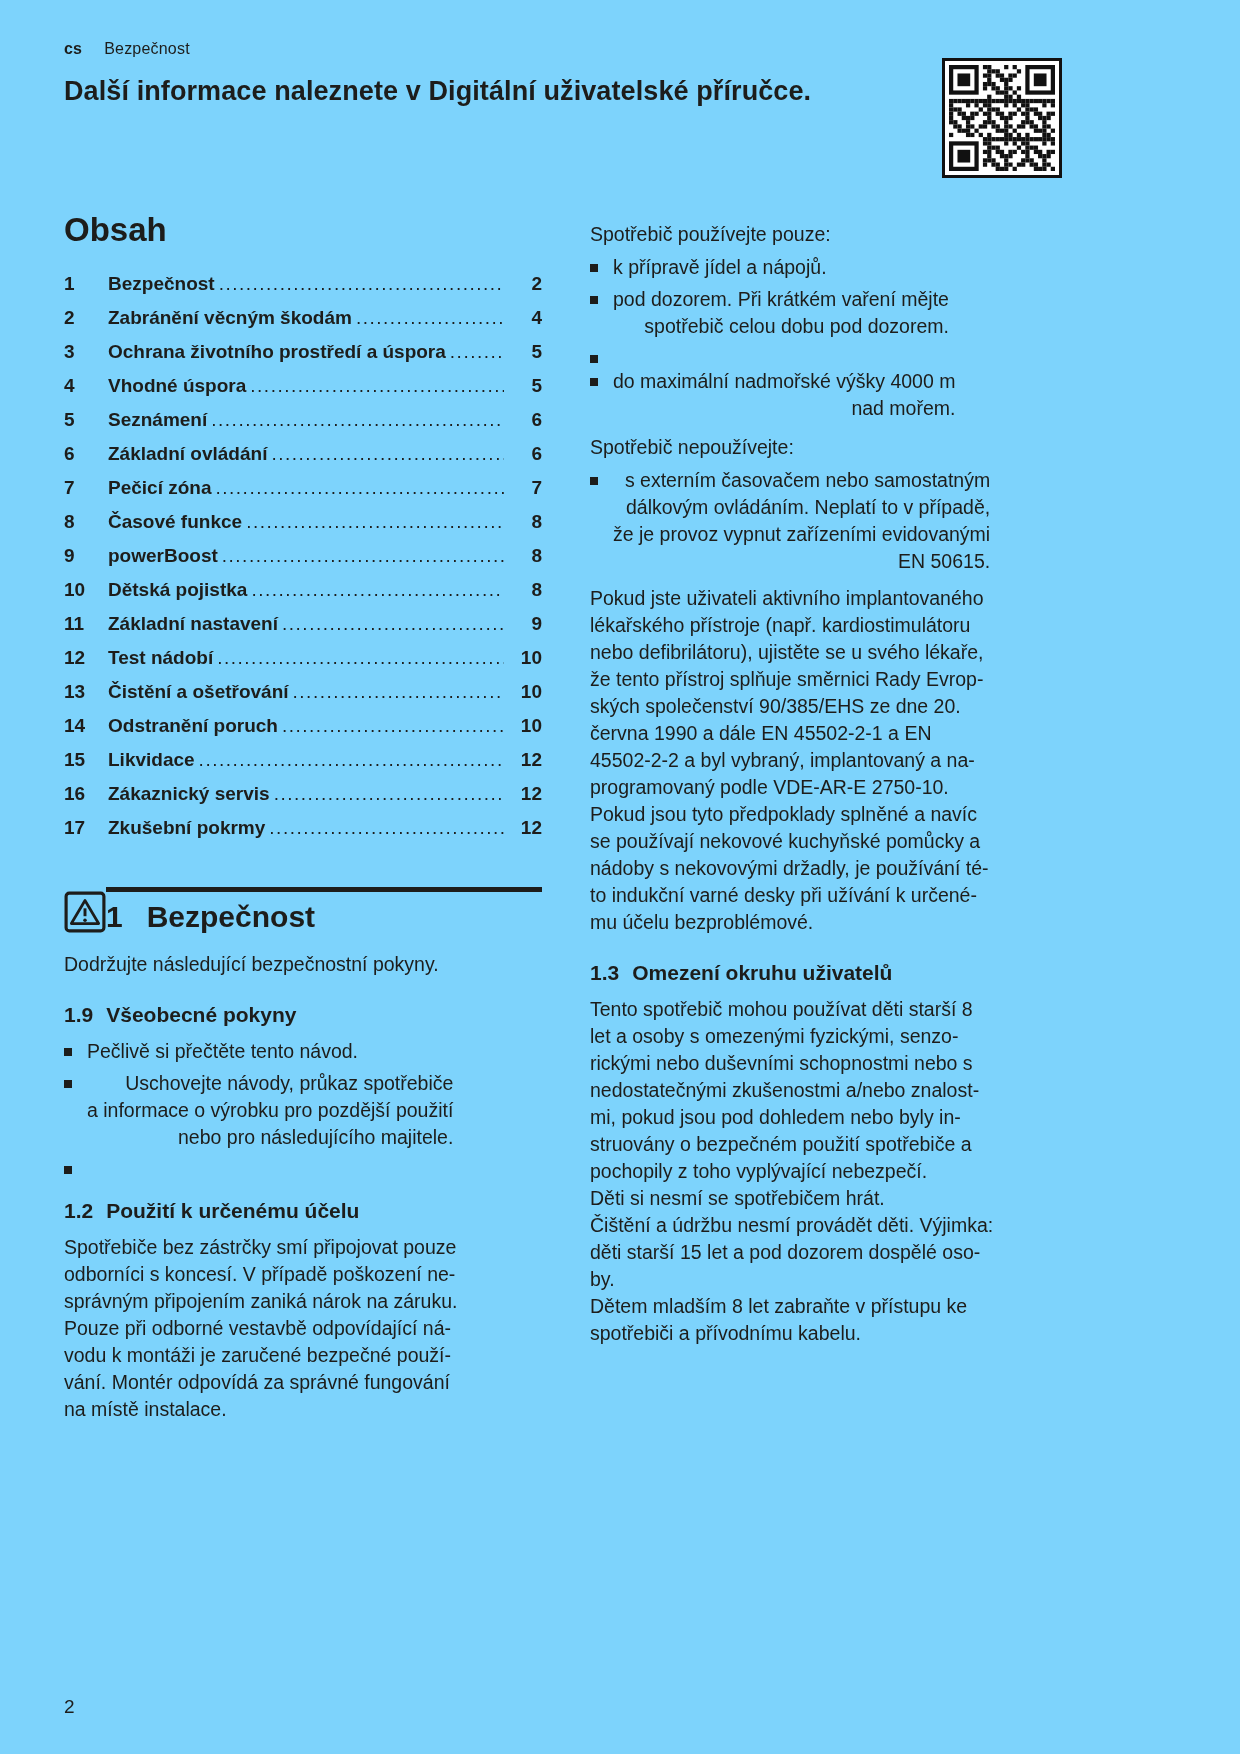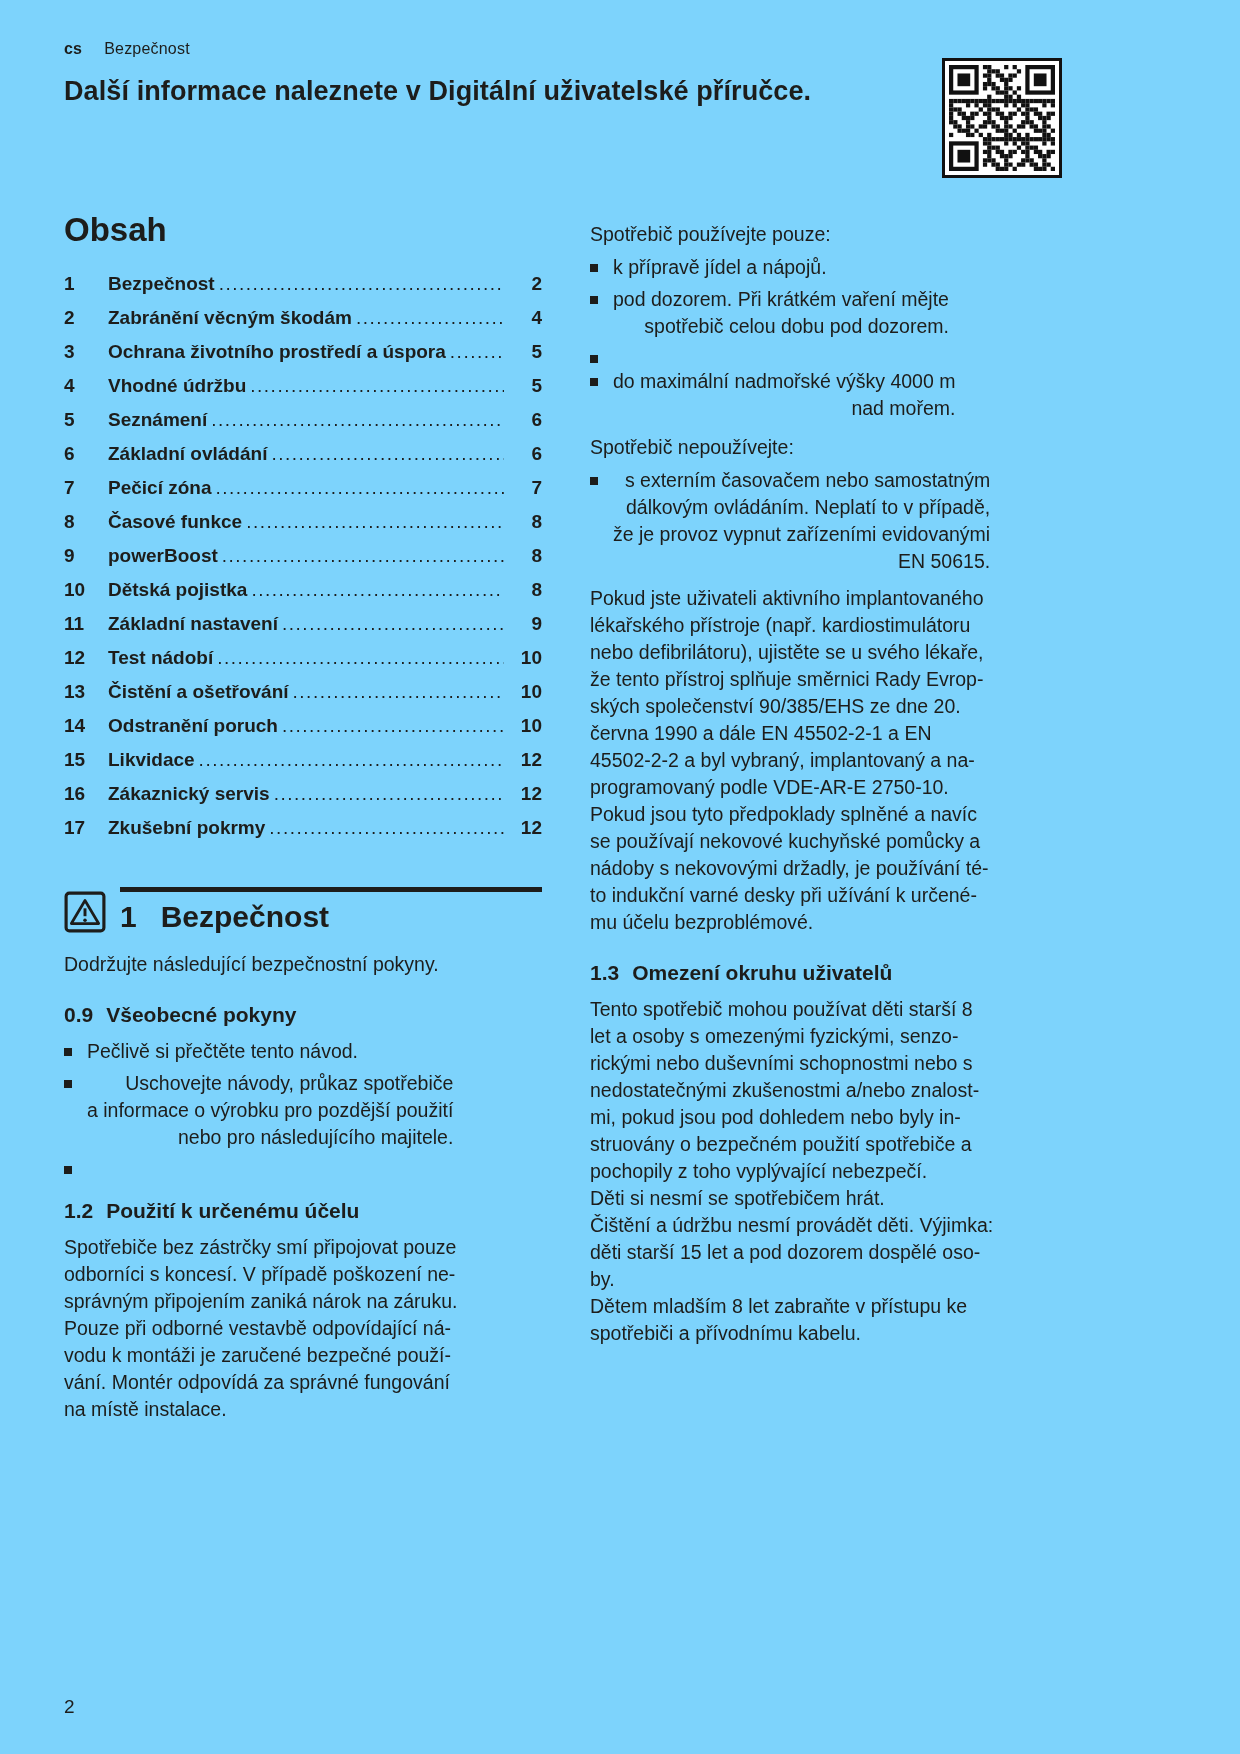--- a/index.html
+++ b/index.html
@@ -59,21 +59,21 @@
   .toc-dots  { flex: 1; overflow: hidden; white-space: nowrap; margin: 0 4px; }
   .toc-dots::after {
     content: "........................................................................................";
     letter-spacing: 1.5px;
     font-size: 19px;
     color: #1d1d1b;
   }
   .toc-page  { width: 34px; flex: none; text-align: right; font-weight: bold; }
 
   
-  .sec-head { display: flex; align-items: flex-start; gap: 14px; margin-top: 42px; }
+  .sec-head { display: flex; align-items: flex-start; margin-top: 42px; }
   .warn-icon { width: 42px; height: 42px; flex: none; margin-top: 4px; }
   .warn-icon svg { width: 42px; height: 42px; display: block; }
   .sec-title-block {
     flex: 1;
     border-top: 5px solid #1d1d1b;
     padding-top: 7px;
     font-size: 30px;
     font-weight: bold;
     line-height: 36px;
   }
@@ -408,21 +408,21 @@
 
           <div class="toc-row">
             <span class="toc-num">3</span>
             <span class="toc-label">Ochrana životního prostředí a úspora</span>
             <span class="toc-dots"></span>
             <span class="toc-page">5</span>
           </div>
 
           <div class="toc-row">
             <span class="toc-num">4</span>
-            <span class="toc-label">Vhodné údržbu</span>
+            <span class="toc-label">Vhodné úspora</span>
             <span class="toc-dots"></span>
             <span class="toc-page">5</span>
           </div>
 
           <div class="toc-row">
             <span class="toc-num">5</span>
             <span class="toc-label">Seznámení</span>
             <span class="toc-dots"></span>
             <span class="toc-page">6</span>
           </div>
@@ -522,21 +522,21 @@
           </svg>
         </span>
         <div class="sec-title-block">
           <span class="sec-num">1</span><span>Bezpečnost</span>
         </div>
       </div>
 
       <p class="intro-text">Dodržujte následující bezpečnostní pokyny.</p>
 
       <h3 class="subhead">
-        <span class="sub-num">0.9</span><span>Všeobecné pokyny</span>
+        <span class="sub-num">1.9</span><span>Všeobecné pokyny</span>
       </h3>
 
       <div class="bullet-list">
 
           <div class="bullet-item">
             <span class="bullet-sq"></span>
             <span class="bullet-text">Pečlivě si přečtěte tento návod.</span>
           </div>
 
           <div class="bullet-item">

